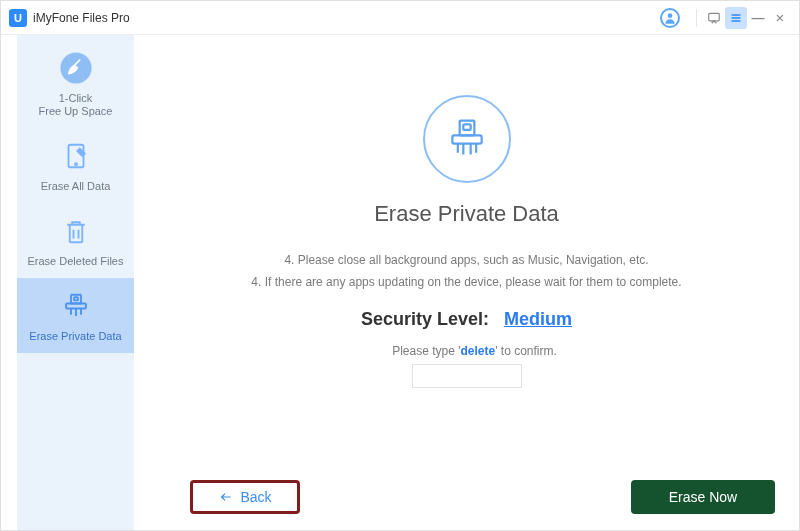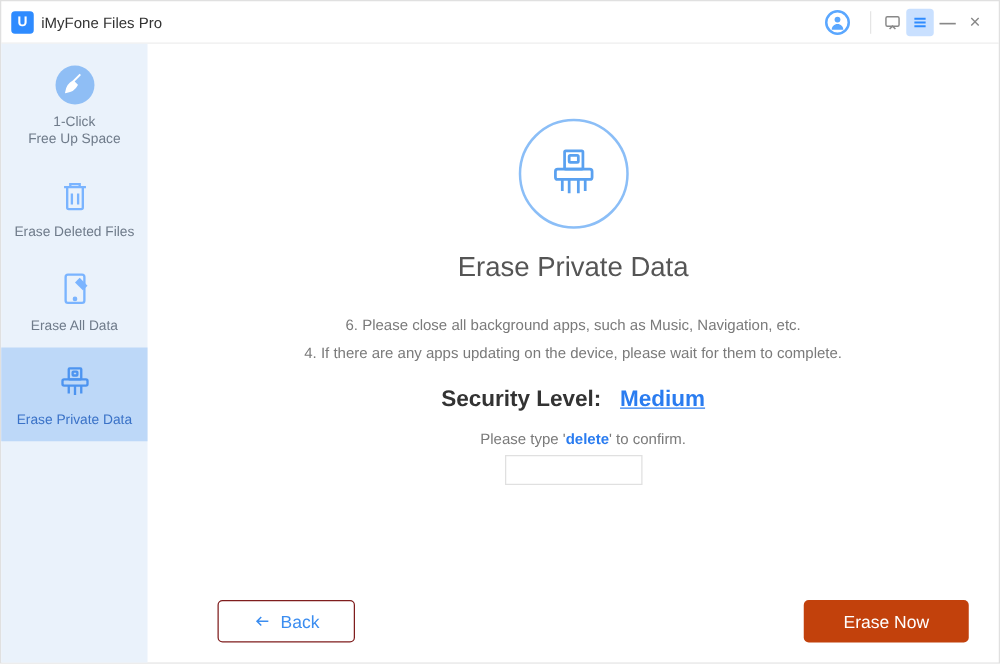--- a/index.html
+++ b/index.html
@@ -10,40 +10,40 @@
   .titlebar .title { font-size: 12px; color: #333; }
   .titlebar .spacer { flex: 1; }
   .titlebar .avatar { width: 20px; height: 20px; border: 2px solid #5aa7ff; border-radius: 50%; margin-right: 10px; position: relative; display:flex; align-items:center; justify-content:center;}
   .titlebar .avatar svg { display:block;}
   .titlebar .vsep { width: 1px; height: 18px; background: #e5e5e5; margin: 0 6px; }
   .titlebar .tb-btn { width: 22px; height: 22px; display: flex; align-items: center; justify-content: center; font-size: 13px; color: #888; border-radius: 3px; }
   .titlebar .tb-btn.active { background: #c9e0ff; color: #2e8bff; }
   .titlebar .tb-btn.min { font-weight: bold; }
   .titlebar .tb-btn.close { font-size: 15px; }
   .body { flex: 1; display: flex; min-height: 0; }
-  .sidebar { width: 117px; background: #eaf2fb; display: flex; flex-direction: column; padding-top: 5px; }
+  .sidebar { width: 117px; background: #eaf2fb; display: flex; flex-direction: column; padding-top: 5px; margin-left: 16px; }
   .side-item { display: flex; flex-direction: column; align-items: center; justify-content: center; padding: 10px 4px 10px; color: #6f7b8a; font-size: 11px; text-align: center; line-height: 13px; cursor: pointer; }
   .side-item .ico { width: 36px; height: 36px; color: #7ab4ff; margin-bottom: 6px; display:flex; align-items:center; justify-content:center; }
   .side-item.active { background: #bdd8f8; color: #3a72c7; }
   .side-item.active .ico { color: #4d94f0; }
   .main { flex: 1; position: relative; display: flex; flex-direction: column; align-items: center; padding-top: 60px; }
   .big-icon { width: 88px; height: 88px; border: 2px solid #8bbef7; border-radius: 50%; display: flex; align-items: center; justify-content: center; color: #5aa1f0; margin-bottom: 18px; }
   .main h1 { font-size: 22px; font-weight: 400; color: #555; margin-bottom: 22px; }
   .instr { font-size: 12px; color: #7a7a7a; text-align: center; line-height: 22px; }
   .sec-row { margin-top: 16px; font-size: 18px; color: #333; }
   .sec-row b { font-weight: 600; }
   .sec-link { color: #2a7cf0; font-weight: 600; text-decoration: underline; cursor: pointer; }
   .confirm-row { margin-top: 14px; font-size: 12px; color: #7a7a7a; margin-left: 16px; }
   .confirm-row .kw { color: #2a7cf0; font-weight: 600; }
   .confirm-input { margin-top: 6px; width: 110px; height: 24px; border: 1px solid #e0e0e0; background: #fff; }
   .footer { position: absolute; left: 0; right: 0; bottom: 16px; display: flex; align-items: center; padding: 0 24px 0 56px; }
   .btn { height: 34px; border-radius: 4px; font-size: 14px; display: flex; align-items: center; justify-content: center; cursor: pointer; }
-  .btn-back { width: 110px; border: 1px solid #7f1d1d; color: #3b8df0; background: #fff; gap: 6px; }
+  .btn-back { width: 110px; border: 3px solid #7f1d1d; color: #3b8df0; background: #fff; gap: 6px; }
   .btn-back .arrow { font-size: 15px; }
-  .btn-primary { width: 132px; background: #c2410c; color: #fff; margin-left: auto; }
+  .btn-primary { width: 144px; background: #14532d; color: #fff; margin-left: auto; }
   svg { display: block; }
 </style>
 </head>
 <body>
 
 <div class="app">
   <div class="titlebar">
     <div class="logo">U</div>
     <div class="title">iMyFone Files Pro</div>
     <div class="spacer"></div>
@@ -81,35 +81,35 @@
               <path d="M30 12l-8 8M22 20c-4 2-7 6-8 12 6-1 10-4 12-8z" stroke="#fff" stroke-width="2.2" fill="#fff"></path>
             </svg>
         </div>
         <span style="white-space:pre-line">1-Click
 Free Up Space</span>
       </div>
 
       <div class="side-item">
         <div class="ico">
           <svg width="30" height="30" viewBox="0 0 48 48" fill="none" stroke="#7ab4ff" stroke-width="3">
-              <path d="M10 14h28M14 14v26a2 2 0 002 2h16a2 2 0 002-2V14M18 14V10h12v4M20 22v14M28 22v14"></path>
-            </svg>
-        </div>
-        <span>Erase Deleted Files</span>
-      </div>
-
-      <div class="side-item">
-        <div class="ico">
-          <svg width="30" height="30" viewBox="0 0 48 48" fill="none" stroke="#7ab4ff" stroke-width="3">
               <rect x="12" y="6" width="24" height="36" rx="3"></rect>
               <circle cx="24" cy="37" r="1.5" fill="#7ab4ff"></circle>
               <path d="M30 10l10 10-6 6-10-10z" fill="#7ab4ff" stroke="none"></path>
             </svg>
         </div>
         <span>Erase All Data</span>
+      </div>
+
+      <div class="side-item">
+        <div class="ico">
+          <svg width="30" height="30" viewBox="0 0 48 48" fill="none" stroke="#7ab4ff" stroke-width="3">
+              <path d="M10 14h28M14 14v26a2 2 0 002 2h16a2 2 0 002-2V14M18 14V10h12v4M20 22v14M28 22v14"></path>
+            </svg>
+        </div>
+        <span>Erase Deleted Files</span>
       </div>
 
       <div class="side-item active">
         <div class="ico">
           <svg width="30" height="30" viewBox="0 0 48 48" fill="none" stroke="#4d94f0" stroke-width="3">
               <rect x="16" y="6" width="16" height="14" rx="1"></rect>
               <rect x="21" y="10" width="6" height="5" rx="1"></rect>
               <rect x="8" y="20" width="32" height="8" rx="2"></rect>
               <path d="M16 28v10M24 28v12M32 28v10"></path>
             </svg>
@@ -123,21 +123,21 @@
     <div class="main">
       <div class="big-icon">
         <svg width="44" height="44" viewBox="0 0 48 48" fill="none" stroke="#5aa1f0" stroke-width="2.4">
             <rect x="16" y="4" width="16" height="16" rx="1"></rect>
             <rect x="20" y="8" width="8" height="6" rx="1"></rect>
             <rect x="8" y="20" width="32" height="9" rx="2"></rect>
             <path d="M14 29v10M20 29v12M28 29v12M34 29v10"></path>
           </svg>
       </div>
       <h1>Erase Private Data</h1>
-      <div class="instr">6. Please close all background apps, such as Music, Navigation, etc.</div>
+      <div class="instr">4. Please close all background apps, such as Music, Navigation, etc.</div>
       <div class="instr">4. If there are any apps updating on the device, please wait for them to complete.</div>
 
       <div class="sec-row">
         <b>Security Level:</b>
         <span>&nbsp;</span>
         <span class="sec-link">Medium</span>
       </div>
 
       <div class="confirm-row">
         <span>Please type '</span><span class="kw">delete</span><span>' to confirm.</span>

